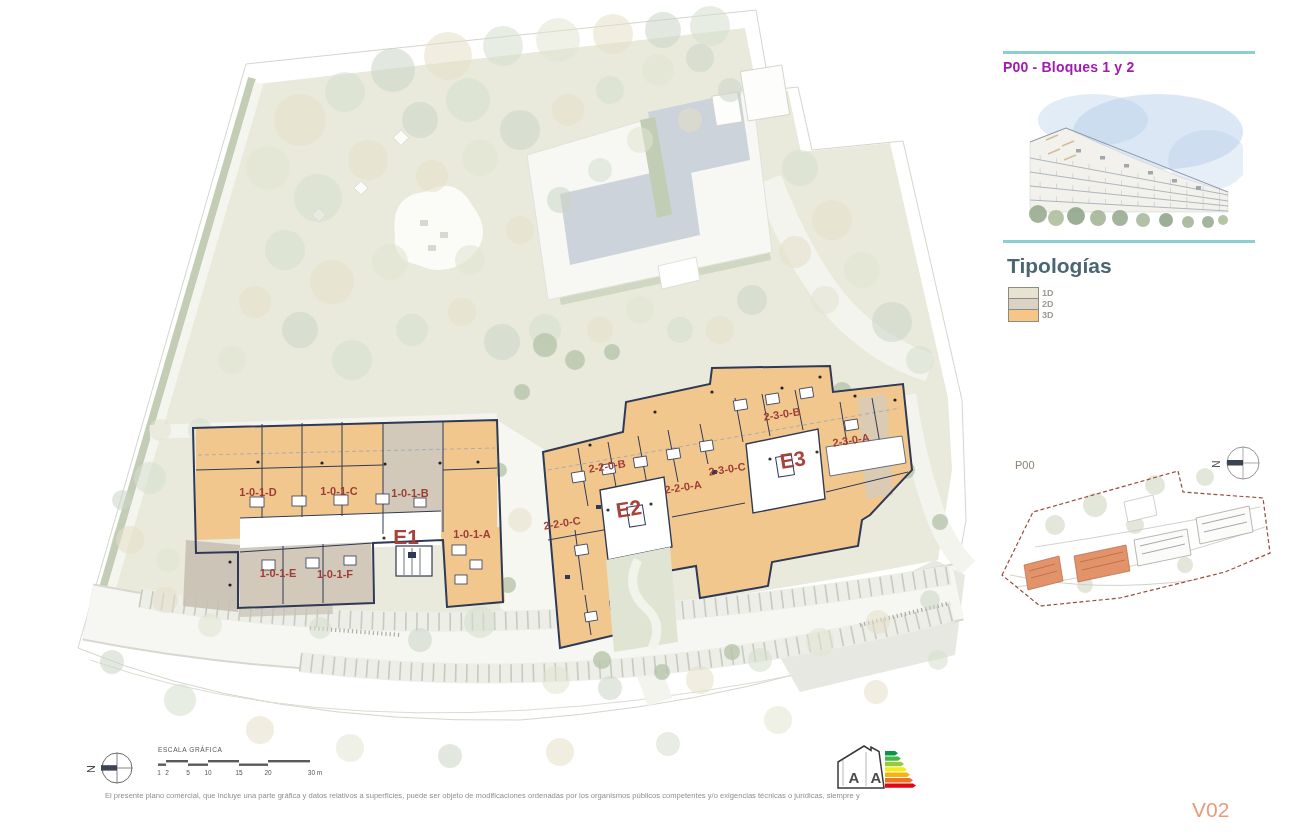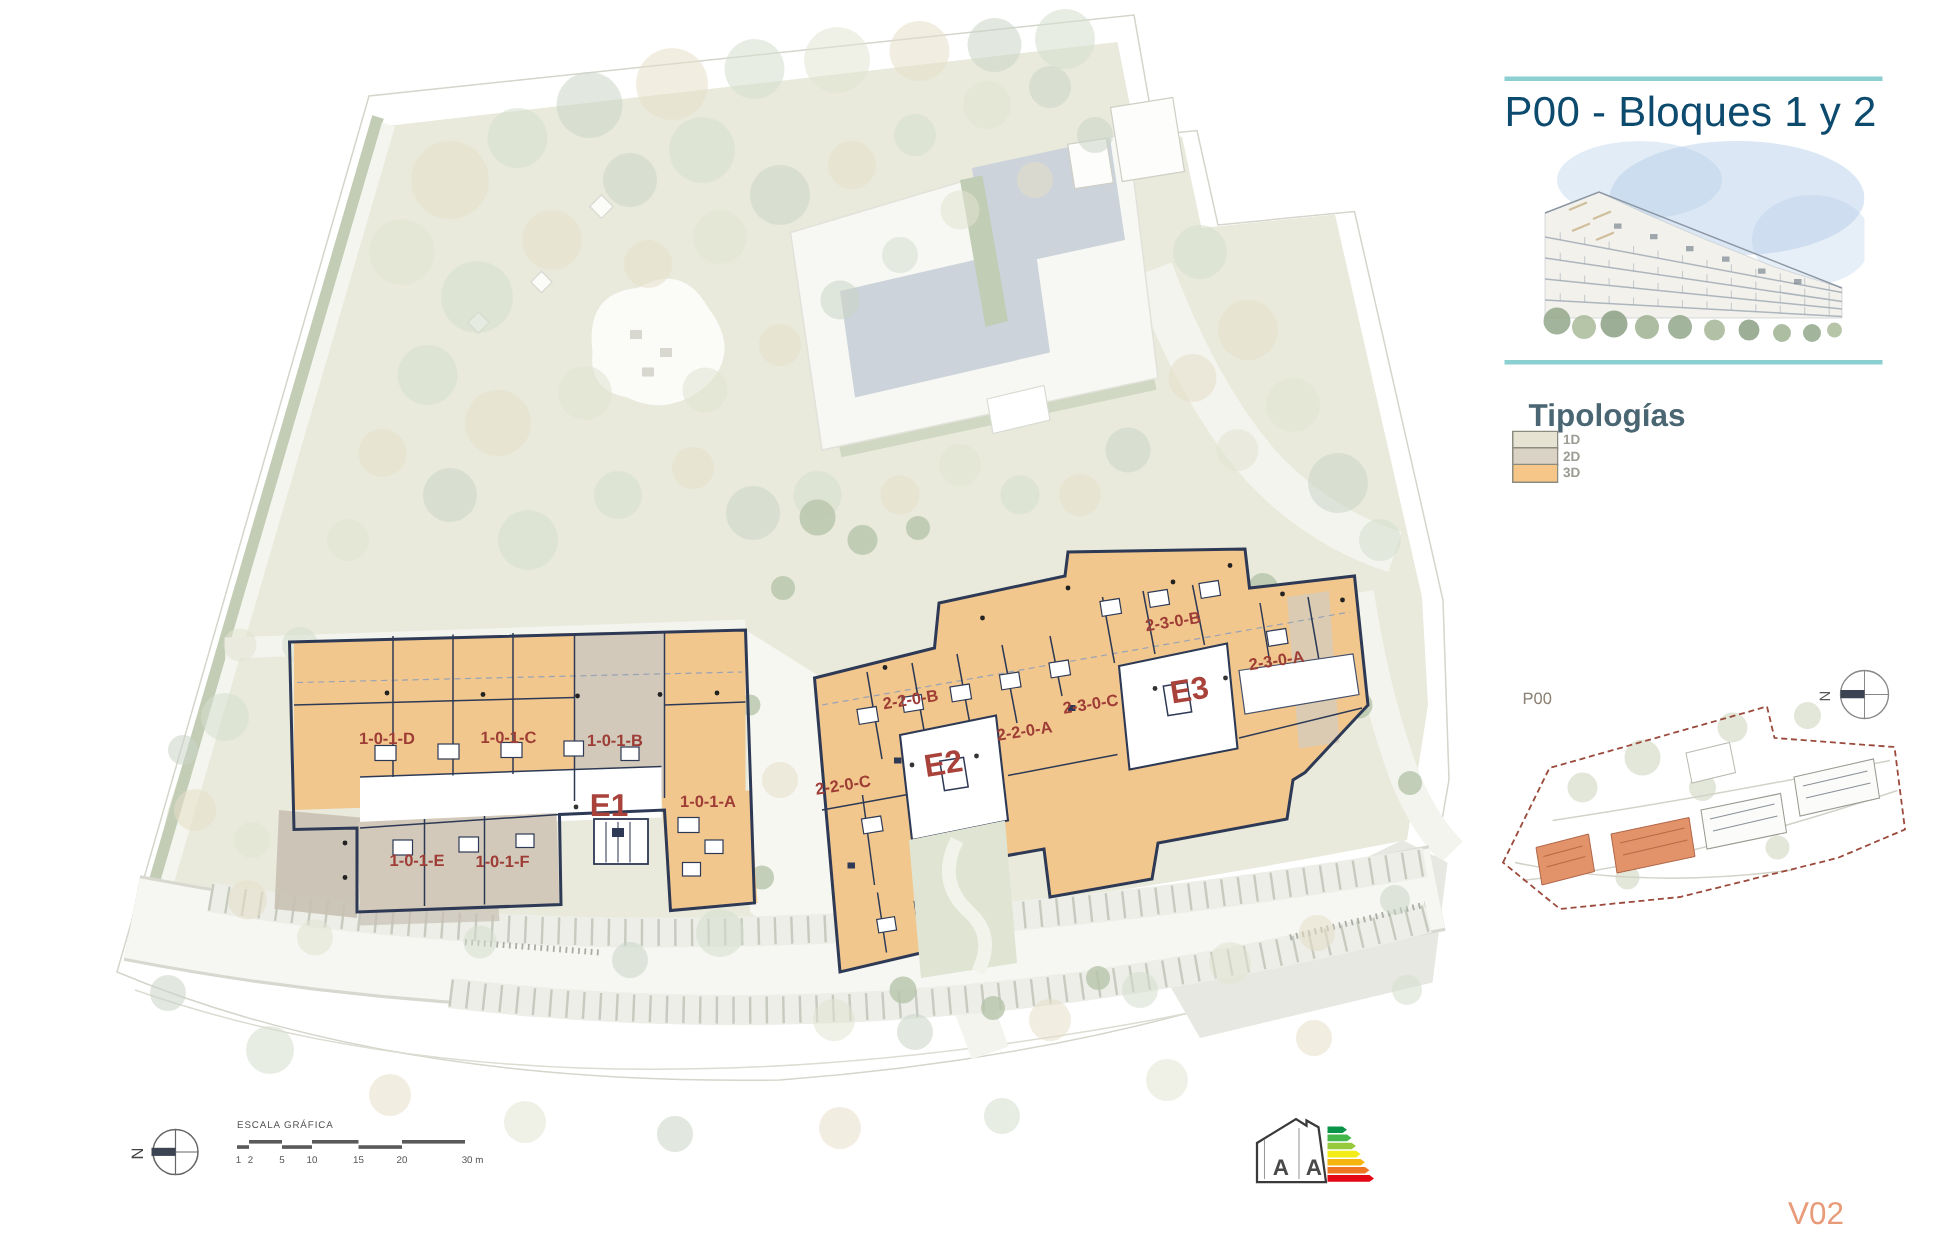--- a/index.html
+++ b/index.html
@@ -5,24 +5,24 @@
   html,body{margin:0;padding:0;background:#ffffff;}
   .page{position:relative;width:1290px;height:840px;background:#fff;overflow:hidden;
         font-family:"Liberation Sans", sans-serif;}
   svg{display:block;}
   .plan{position:absolute;left:0;top:0;}
   
   .panel{position:absolute;left:1003px;top:0;width:282px;}
   .rule{position:absolute;left:0;width:252px;height:3px;background:#8ccfd1;}
   .rule1{top:51px;}
   .rule2{top:240px;}
-  .panel-title{position:absolute;left:0;top:59px;margin:0;font-size:28px;font-weight:normal;
-               color:#0c4a6e;letter-spacing:.2px;white-space:nowrap;}
+  .panel-title{position:absolute;left:0;top:59px;margin:0;font-size:14px;font-weight:bold;
+               color:#a21caf;letter-spacing:.2px;white-space:nowrap;}
   .photo{position:absolute;left:15px;top:90px;}
-  .typo-title{position:absolute;left:0;top:250px;margin:16px;font-size:21px;font-weight:bold;color:#4a6673;}
+  .typo-title{position:absolute;left:0;top:250px;margin:4px;font-size:21px;font-weight:bold;color:#4a6673;}
   .legend{position:absolute;left:5px;top:288px;font-weight:bold;}
   .legend-row{display:flex;align-items:center;height:12px;margin-top:-1px;}
   .legend-row svg{flex:0 0 auto;}
   .legend-label{font-size:9px;color:#9c9c94;margin-left:3px;line-height:12px;}
   .minimap{position:absolute;left:-8px;top:425px;}
   
   .disclaimer{position:absolute;left:105px;top:791px;color:#8e8e8e;font-size:7.6px;line-height:10px;}
   .disclaimer div{white-space:nowrap;}
   .version{position:absolute;left:1192px;top:798px;font-size:21px;font-weight:normal;color:#e89b79;}
 </style>
@@ -553,16 +553,17 @@
     <g>
       <circle cx="248" cy="38" r="16" fill="none" stroke="#888888" stroke-width=".9"></circle>
       <path d="M248,22 L248,54 M232,38 L264,38" stroke="#888888" stroke-width=".7"></path>
       <rect x="232" y="35" width="16" height="5.5" fill="#3c4352"></rect>
       <text x="222" y="42" transform="rotate(-90 222 39)" font-size="10" fill="#555555" text-anchor="middle">N</text>
     </g>
   </svg>
 </div>
 
 <div class="disclaimer">
+  <div>El presente plano comercial, que incluye una parte gráfica y datos relativos a superficies, puede ser objeto de modificaciones ordenadas por los organismos públicos competentes y/o exigencias técnicas o jurídicas, siempre y</div>
 </div>
 <div class="version">V02</div>
 
 </div>
 
 </body></html>

